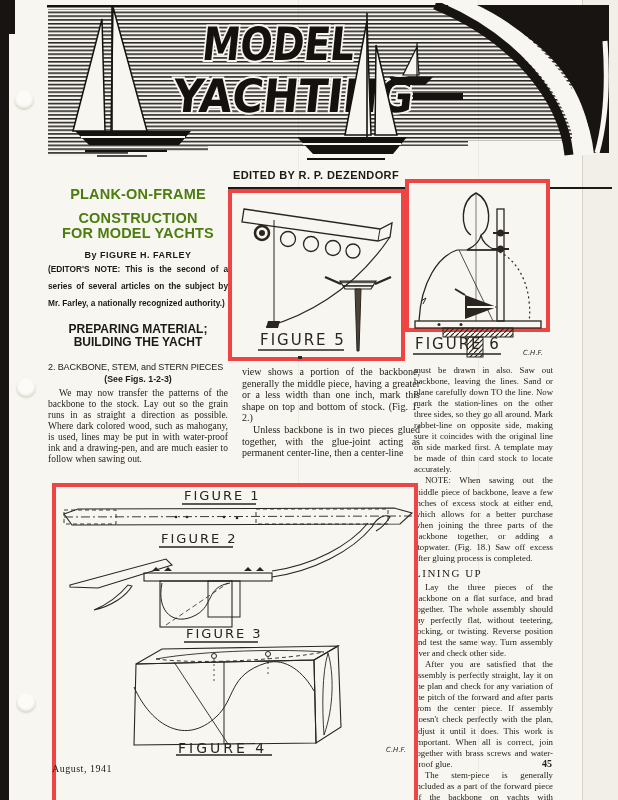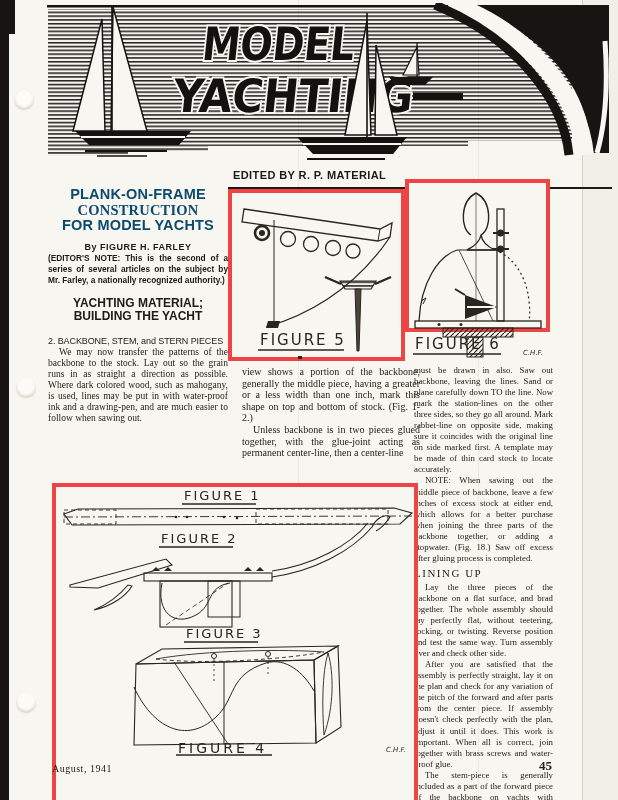--- a/index.html
+++ b/index.html
@@ -29,36 +29,36 @@
   #fig6-box{left:405px;top:179px;width:145px;height:153px;}
   #big-figbox{left:52px;top:483px;width:366px;height:347px;}
   
   .col{position:absolute;text-align:justify;}
   #col1{left:48px;top:185px;width:180px;font-size:9.5px;line-height:11px;}
   #col2{left:242px;top:366px;width:178px;font-size:10px;line-height:11.6px;}
   #col3{left:414px;top:365px;width:139px;font-size:8.8px;line-height:11.05px;}
   .col p{margin:0;}
   .col p.indent{text-indent:11px;}
   .art-title{font-family:"Liberation Sans",sans-serif;font-weight:bold;
-    font-size:14.5px;line-height:15.5px;text-align:center;letter-spacing:.2px;color:#0c4a6e;margin:2px 0 0 0;}
+    font-size:14.5px;line-height:15.5px;text-align:center;letter-spacing:.2px;color:#4d7c0f;margin:2px 0 0 0;}
   .byline{font-family:"Liberation Sans",sans-serif;font-weight:bold;font-size:9px;
     letter-spacing:.5px;text-align:center;margin:8px 0 0 0;color:#1d1a15;}
   .ed-note{font-family:"Liberation Sans",sans-serif;font-weight:bold;font-size:8.3px;
-    line-height:11px;text-align:justify;margin:7px 0 0 0;color:#1d1a15;}
+    line-height:17px;text-align:justify;margin:7px 0 0 0;color:#1d1a15;}
   .prep-head{font-family:"Liberation Sans",sans-serif;font-weight:bold;font-size:12px;
     line-height:13.5px;text-align:center;margin:11px 0 0 0;color:#1d1a15;}
   .sec-head{font-family:"Liberation Sans",sans-serif;font-weight:normal;font-size:9px;
     letter-spacing:-.1px;margin:12px 0 0 0;text-align:left;color:#1d1a15;white-space:nowrap;}
   .sec-note{font-family:"Liberation Sans",sans-serif;font-weight:bold;font-size:8.8px;
     text-align:center;margin:1px 0 3px 0;color:#1d1a15;}
   .lining-head{font-size:11px;letter-spacing:1.5px;text-align:left;margin:4px 0 3px 0;font-weight:normal;}
   
   .footer-date{position:absolute;left:52px;top:763px;font-size:10px;letter-spacing:.5px;}
   .page-number{position:absolute;left:530px;top:758px;width:22px;text-align:right;
-    font-size:13px;font-weight:bold;}
+    font-size:10px;font-weight:bold;}
   svg text.figlabel{font-family:"DejaVu Sans",sans-serif;fill:#2a261f;}
   svg text.sig{font-family:"DejaVu Sans",sans-serif;font-style:italic;fill:#2a261f;}
 </style>
 </head>
 <body>
 
 <div class="page">
 
   <div class="fold-line" style="left:298px;"></div>
   <div class="fold-line" style="left:478px;"></div>
@@ -113,32 +113,33 @@
       <line x1="262" y1="156" x2="340" y2="156" stroke="#151310" stroke-width="2"></line>
     </g>
 
     <g>
       <polygon points="358,72 372,44 374,72" fill="#f8f6f1" stroke="#151310" stroke-width="1.2"></polygon>
       <line x1="372" y1="40" x2="372" y2="74" stroke="#151310" stroke-width="1.2"></line>
       <polygon points="344,74 388,74 380,82 350,82" fill="#171411"></polygon>
     </g>
   </svg>
 
-  <div class="edited-by">EDITED BY R. P. MATERIAL</div>
+  <div class="edited-by">EDITED BY R. P. DEZENDORF</div>
   <div class="head-rule"></div>
 
   <div class="col" id="col1">
     <div class="art-title">PLANK-ON-FRAME</div>
-    <div class="art-title" style="margin-top:0;font-family:Liberation Serif, serif;">CONSTRUCTION</div>
+    <div class="art-title" style="margin-top:8px;">CONSTRUCTION</div>
     <div class="art-title" style="margin-top:0;">FOR MODEL YACHTS</div>
     <div class="byline">By FIGURE H. FARLEY</div>
     <p class="ed-note">(EDITOR'S NOTE: This is the second of a series of several articles on the subject by Mr. Farley, a nationally recognized authority.)</p>
-    <div class="prep-head">YACHTING MATERIAL;</div>
+    <div class="prep-head">PREPARING MATERIAL;</div>
     <div class="prep-head" style="margin-top:0;">BUILDING THE YACHT</div>
     <div class="sec-head">2. BACKBONE, STEM, and STERN PIECES</div>
+    <div class="sec-note">(See Figs. 1-2-3)</div>
     <p class="indent">We may now transfer the patterns of the backbone to the stock. Lay out so the grain runs in as straight a direction as possible. Where dark colored wood, such as mahogany, is used, lines may be put in with water-proof ink and a drawing-pen, and are much easier to follow when sawing out.</p>
   </div>
 
   <div class="figbox" id="fig5-box">
     <svg width="173" height="168" viewBox="0 0 173 168">
 
       <polygon points="12,16 148,36 160,30 158,44 146,48 10,29" fill="none" stroke="#2a261f" stroke-width="1.3"></polygon>
       <line x1="148" y1="36" x2="146" y2="48" stroke="#2a261f" stroke-width="1"></line>
 
       <circle cx="30" cy="40" r="7" fill="none" stroke="#2a261f" stroke-width="2.6"></circle>

